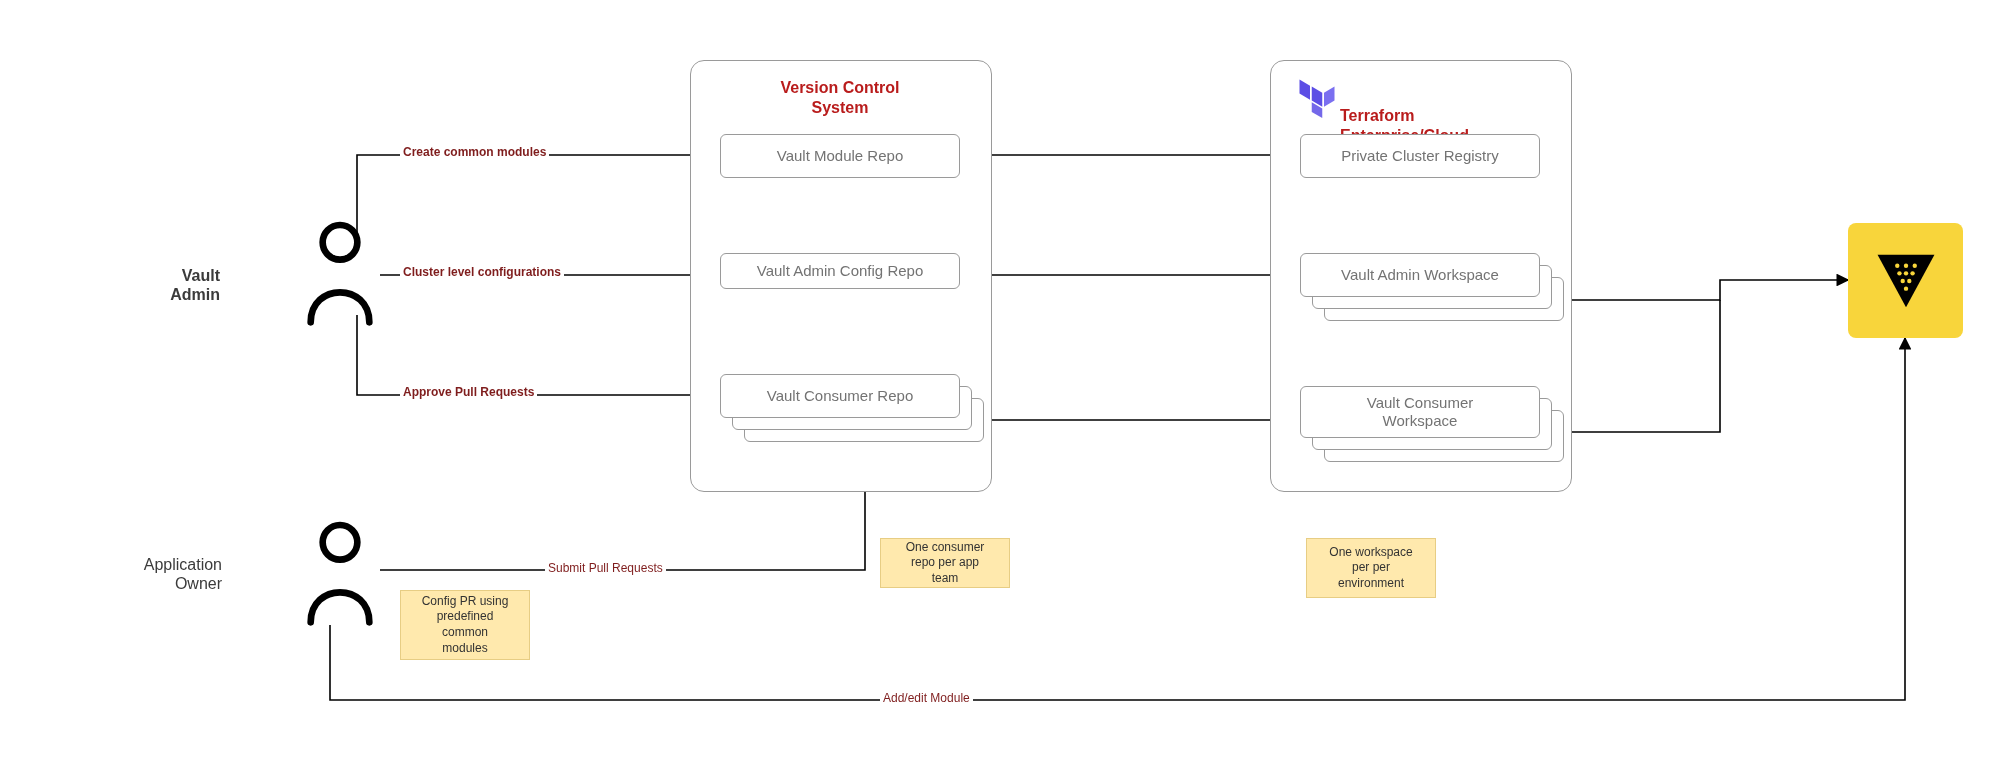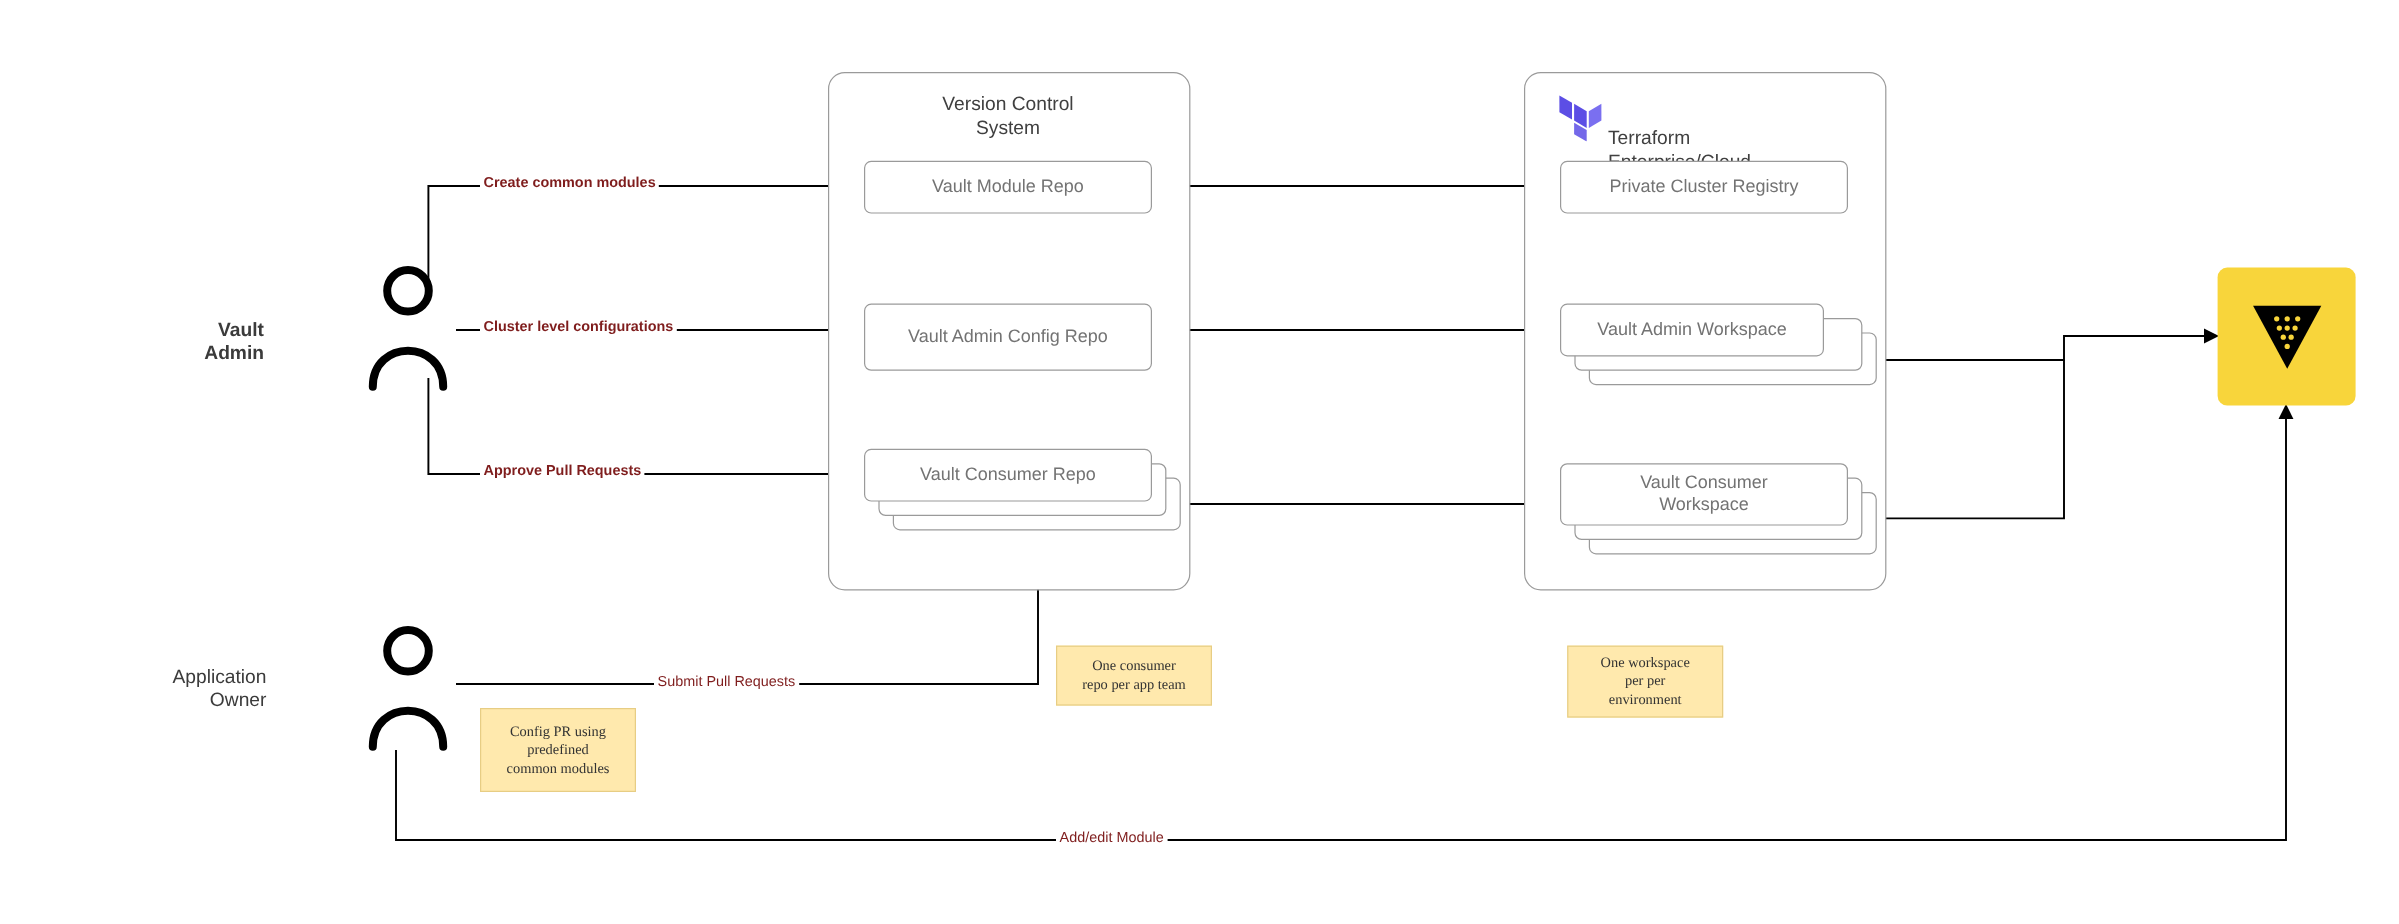--- a/index.html
+++ b/index.html
@@ -19,25 +19,25 @@
     text-align: right;
     line-height: 1.2;
   }
   .actor-icon svg { display: block; }
   .group-box {
     border: 1px solid #9a9a9a;
     border-radius: 14px;
     background: #fff;
   }
   .group-title {
-    font-weight: normal;
+    font-weight: bold;
     font-size: 16px;
     text-align: center;
     line-height: 1.25;
-    color: #404040;
+    color: #b91c1c;
   }
   .node-box {
     border: 1px solid #9a9a9a;
     border-radius: 6px;
     background: #fff;
     font-size: 15px;
     display: flex;
     align-items: center;
     justify-content: center;
     text-align: center;
@@ -57,21 +57,20 @@
     border: 1px solid #e7cd84;
     font-size: 12px;
     text-align: center;
     display: flex;
     align-items: center;
     justify-content: center;
     padding: 6px 19px;
     box-sizing: border-box;
     color: #333;
     line-height: 1.3;
-    font-family: Liberation Serif, serif;
   }
   .edge-label {
     font-size: 12px;
     font-weight: bold;
     color: #7f1d1d;
     background: #fff;
     padding: 0 3px;
     white-space: nowrap;
   }
   .edge-label.normal { font-weight: normal; }
@@ -134,21 +133,21 @@
     <path d="M 8 78 C 8 48 52 48 52 78" stroke="#000" stroke-width="5" fill="none" stroke-linecap="round"></path>
   </svg>
 </div>
 
 <div class="abs group-box" style="left:690px; top:60px; width:300px; height:430px;"></div>
 <div class="abs group-title" style="left:690px; top:78px; width:300px; white-space:pre-line;">Version Control
 System</div>
 
 <div class="abs node-box" style="left:720px; top:134px; width:240px; height:44px;">Vault Module Repo</div>
 
-<div class="abs node-box" style="left:720px; top:253px; width:240px; height:56px;">Vault Admin Config Repo</div>
+<div class="abs node-box" style="left:720px; top:253px; width:240px; height:36px;">Vault Admin Config Repo</div>
 
 <div class="abs stack-layer" style="left:744px; top:398px; width:240px; height:44px;"></div>
 <div class="abs stack-layer" style="left:732px; top:386px; width:240px; height:44px;"></div>
 <div class="abs node-box" style="left:720px; top:374px; width:240px; height:44px;">Vault Consumer Repo</div>
 
 <div class="abs group-box" style="left:1270px; top:60px; width:300px; height:430px;"></div>
 <div class="abs tf-icon" style="left:1296px; top:76px;">
   <svg width="42" height="42" viewBox="0 0 48 48">
     <g fill="#5c4ee5">
       <polygon points="4,4 16,11 16,27 4,20"></polygon>
@@ -158,21 +157,21 @@
     <polygon points="32,19 44,12 44,28 32,35" fill="#7a6ff0"></polygon>
   </svg>
 </div>
 <div class="abs group-title" style="left:1340px; top:78px; width:220px; white-space:pre-line; text-align:left;margin-top:28px;">Terraform
 Enterprise/Cloud</div>
 
 <div class="abs node-box" style="left:1300px; top:134px; width:240px; height:44px;">Private Cluster Registry</div>
 
 <div class="abs stack-layer" style="left:1324px; top:277px; width:240px; height:44px;"></div>
 <div class="abs stack-layer" style="left:1312px; top:265px; width:240px; height:44px;"></div>
-<div class="abs node-box" style="left:1300px; top:253px; width:220px; height:44px;">Vault Admin Workspace</div>
+<div class="abs node-box" style="left:1300px; top:253px; width:240px; height:44px;">Vault Admin Workspace</div>
 
 <div class="abs stack-layer" style="left:1324px; top:410px; width:240px; height:52px;"></div>
 <div class="abs stack-layer" style="left:1312px; top:398px; width:240px; height:52px;"></div>
 <div class="abs node-box" style="left:1300px; top:386px; width:240px; height:52px; white-space:pre-line;">Vault Consumer
 Workspace</div>
 
 <div class="abs vault-tile" style="left:1848px; top:223px; width:115px; height:115px;">
   <svg width="70" height="70" viewBox="0 0 64 64">
     <polygon points="6,8 58,8 32,56" fill="#000"></polygon>
     <g fill="#f8d53b">

